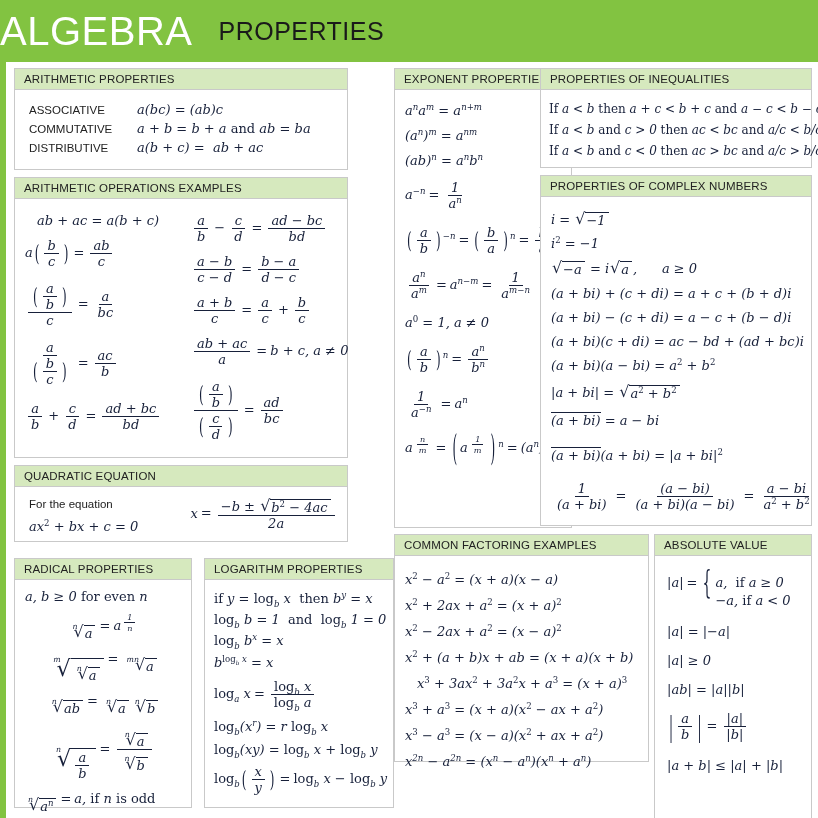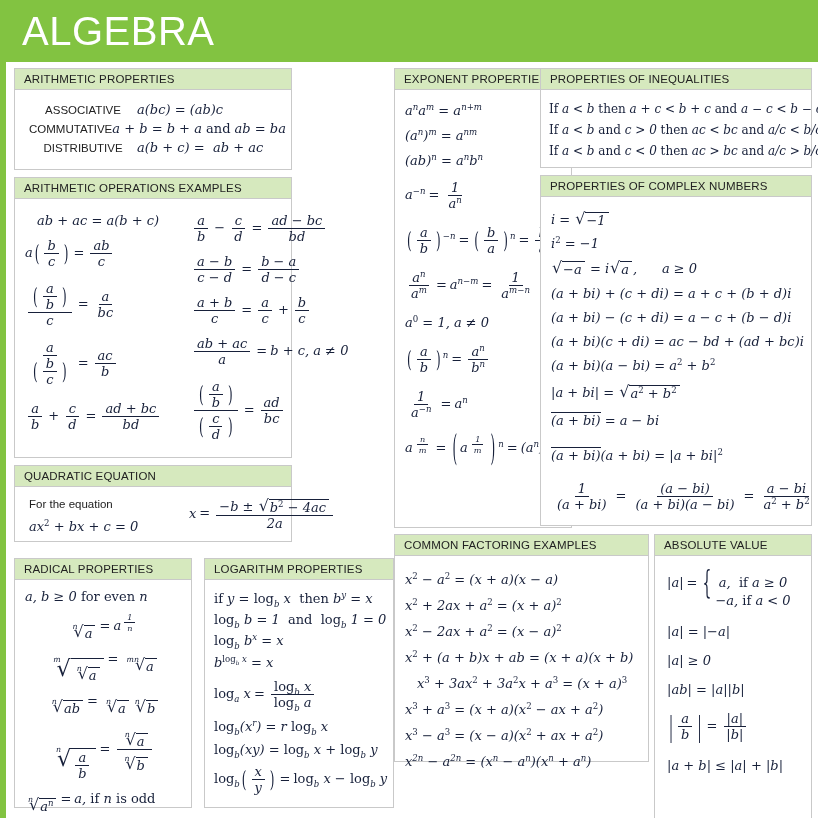--- a/index.html
+++ b/index.html
@@ -9,21 +9,20 @@
     font-family:"Liberation Sans",sans-serif;
     overflow:hidden;
     position:relative;
   }
   
   #header{
     height:62px;width:818px;
     background:#82C341;
     display:flex;align-items:center;
     box-sizing:border-box;
-    padding-left:22px;
   }
   #title-main{
     color:#ffffff;font-size:40px;letter-spacing:.5px;line-height:1;
   }
   #title-sub{
     color:#1a1a1a;font-size:25px;margin-left:26px;letter-spacing:.5px;line-height:1;
   }
   
   #sheet{
     position:absolute;top:62px;left:0;
@@ -54,21 +53,21 @@
   
   .m{
     font-family:"DejaVu Serif","Liberation Serif",serif;
     font-style:italic;
     color:#17203a;
     font-size:13px;
     line-height:1;
     white-space:nowrap;
   }
   .up{font-style:normal;}
-  .row{display:flex;align-items:center;margin:6px 0;text-align:center;}
+  .row{display:flex;align-items:center;margin:6px 0;}
   .rowc{display:flex;align-items:center;justify-content:center;margin:7px 0;}
   sup{font-size:.66em;font-style:italic;vertical-align:super;line-height:0;}
   sub{font-size:.66em;font-style:italic;vertical-align:sub;line-height:0;}
   .op{font-style:normal;padding:0 3px;}
   
   .fr{display:inline-flex;flex-direction:column;align-items:center;
       vertical-align:middle;margin:0 3px;line-height:1;}
   .fr > .n{border-bottom:1.1px solid #17203a;padding:0 3px 1px 3px;}
   .fr > .d{padding:1px 3px 0 3px;}
   
@@ -93,25 +92,26 @@
   .two{display:flex;}
   .two > div{flex:1;}
   .lbl{font-size:11.5px;color:#222;font-style:normal;
        font-family:"Liberation Sans",sans-serif;}
 </style>
 </head>
 <body>
 
 <div id="header">
   <div id="title-main">ALGEBRA</div>
+  <div id="title-sub">PROPERTIES</div>
 </div>
 
 <div id="sheet">
 
-<div class="col" style="left:8px;top:6px;width:278px;">
+<div class="col" style="left:8px;top:6px;width:334px;">
 
   <div class="card">
     <div class="card-head">ARITHMETIC PROPERTIES</div>
     <div class="card-body" style="padding:7px 8px 9px 14px;">
       <div class="row">
         <span class="lbl" style="width:108px;">ASSOCIATIVE</span>
         <span class="m">a(bc) = (ab)c</span>
       </div>
       <div class="row">
         <span class="lbl" style="width:108px;">COMMUTATIVE</span>

